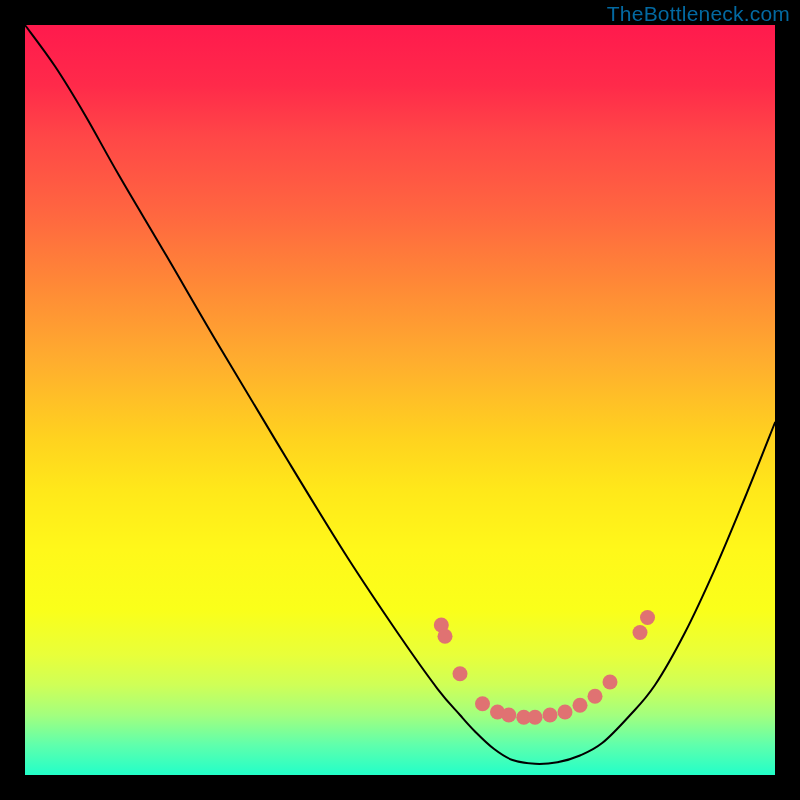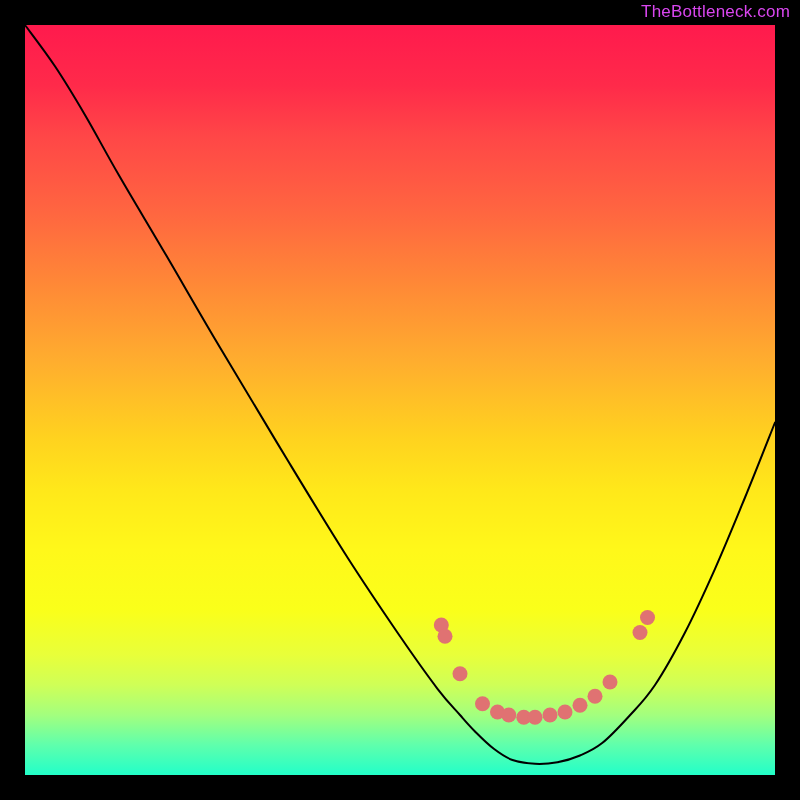--- a/index.html
+++ b/index.html
@@ -32,22 +32,22 @@
       #cfff57 88%,
       #a3ff7e 92%,
       #5fffac 96%,
       #22ffc9 100%
     );
   }
   .watermark {
     position: absolute;
     top: 2px;
     right: 10px;
-    color: #d946ef;
-    font-size: 17px;
+    color: #0369a1;
+    font-size: 21px;
     font-weight: 500;
     letter-spacing: 0.2px;
   }
   svg.curve {
     position: absolute;
     left: 0;
     top: 0;
     width: 750px;
     height: 750px;
     overflow: visible;

